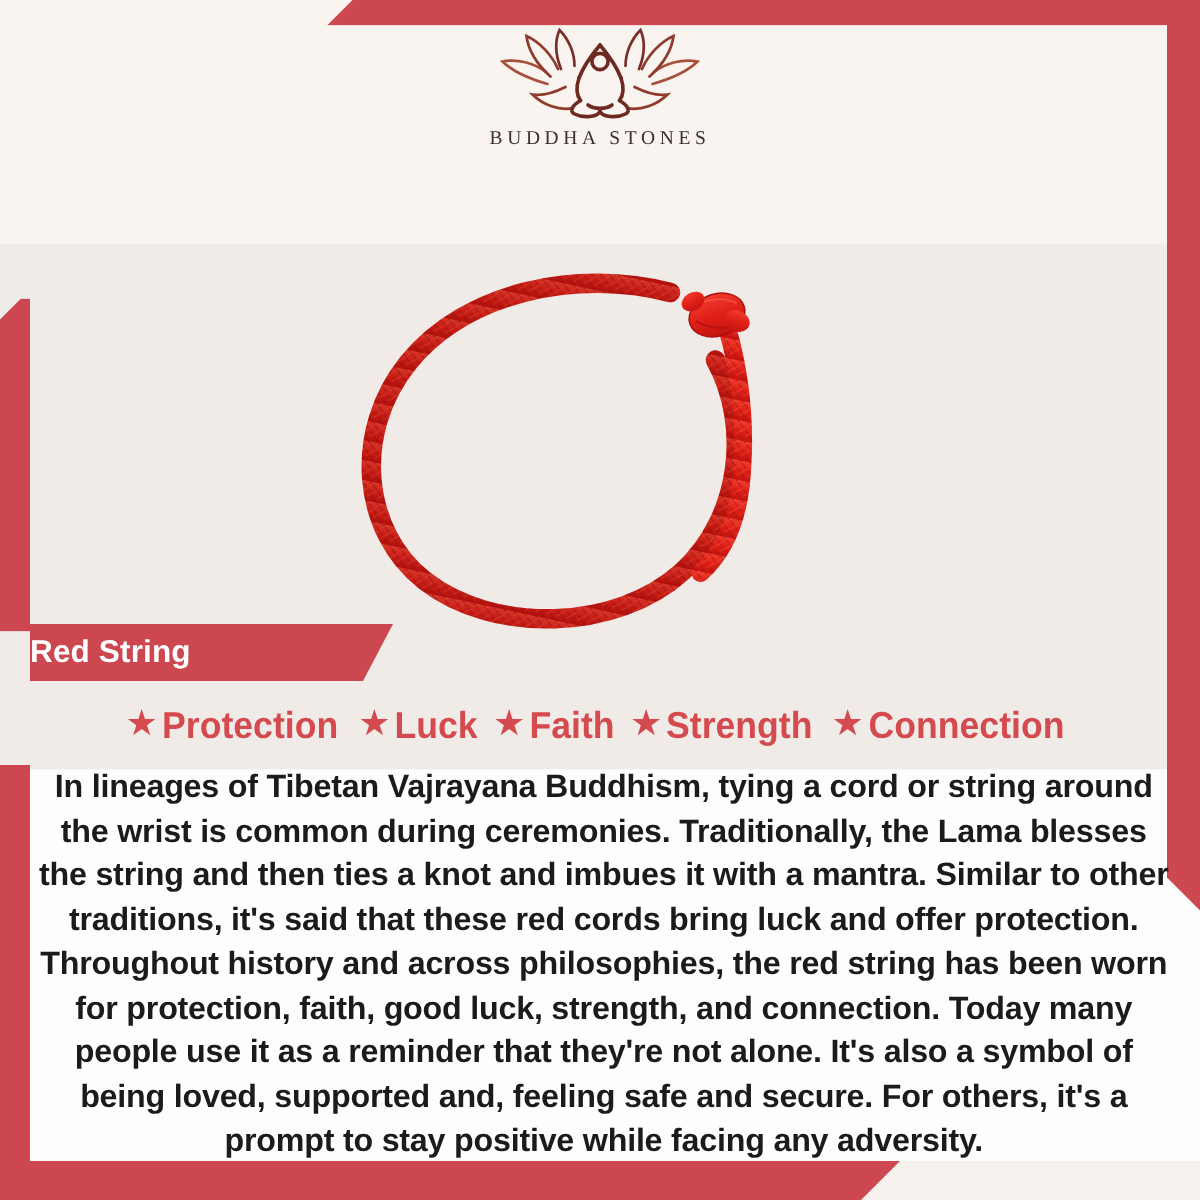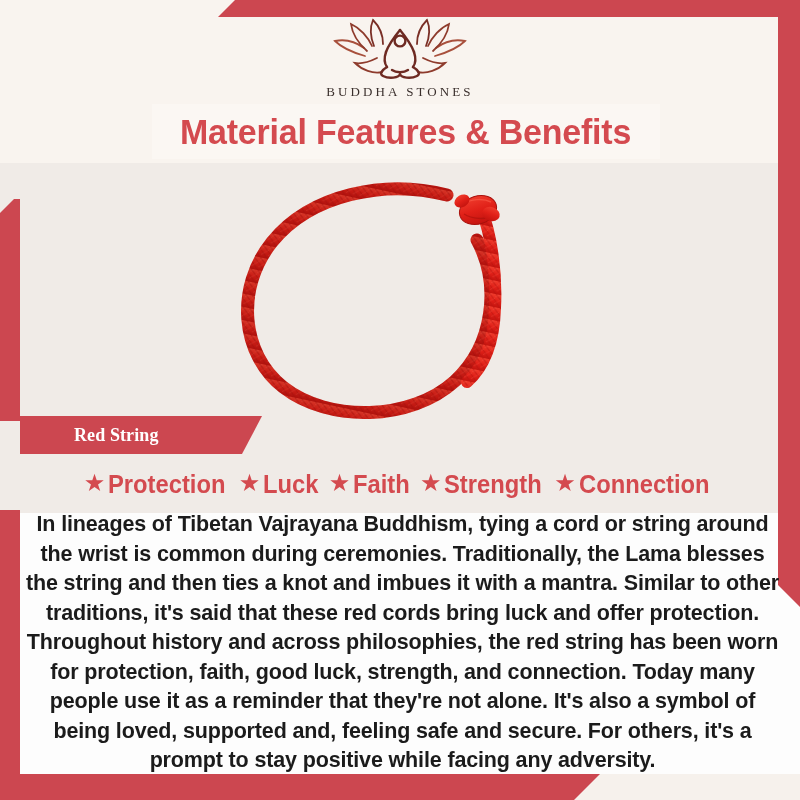--- a/index.html
+++ b/index.html
@@ -100,24 +100,23 @@
 
   
   .ribbon {
     position: absolute; left: 20px; top: 416px;
     width: 242px; height: 38px;
     background: #cc4750;
     clip-path: polygon(0 0, 100% 0, calc(100% - 20px) 100%, 0 100%);
     display: flex; align-items: center;
   }
   .ribbon-label {
-    margin-left: 54px;
-    font-family: Liberation Serif, serif;
-    font-weight: 700;
-    font-size: 18px;
+    font-family: Liberation Sans, sans-serif;
+    font-weight: 700;
+    font-size: 21px;
     color: #ffffff;
     letter-spacing: 0.1px;
   }
 
   
   .benefits {
     position: absolute; left: 20px; top: 464px;
     width: 760px; height: 40px;
     display: flex; align-items: center; justify-content: center;
     gap: 7px;
@@ -197,23 +196,20 @@
 
           <path d="M63 52 C67 55 75 55 79 52"></path>
         </g>
 
         <circle cx="71" cy="23" r="5.4" fill="none" stroke="#6e2a22" stroke-width="2.4"></circle>
       </svg>
     </div>
     <div class="logo-text">BUDDHA STONES</div>
   </div>
 
-  <div class="title-banner">
-    <div class="title-text">Material Features &amp; Benefits</div>
-  </div>
 
   <div class="product-area">
     <svg viewBox="0 0 390 262" xmlns="http://www.w3.org/2000/svg">
       <defs>
         <linearGradient id="cordg" x1="0" y1="0" x2="0" y2="1">
           <stop offset="0%" stop-color="#ef3b2c"></stop>
           <stop offset="50%" stop-color="#e02018"></stop>
           <stop offset="100%" stop-color="#c4140f"></stop>
         </linearGradient>
         <pattern id="braid" width="7" height="13" patternUnits="userSpaceOnUse" patternTransform="rotate(12)">

